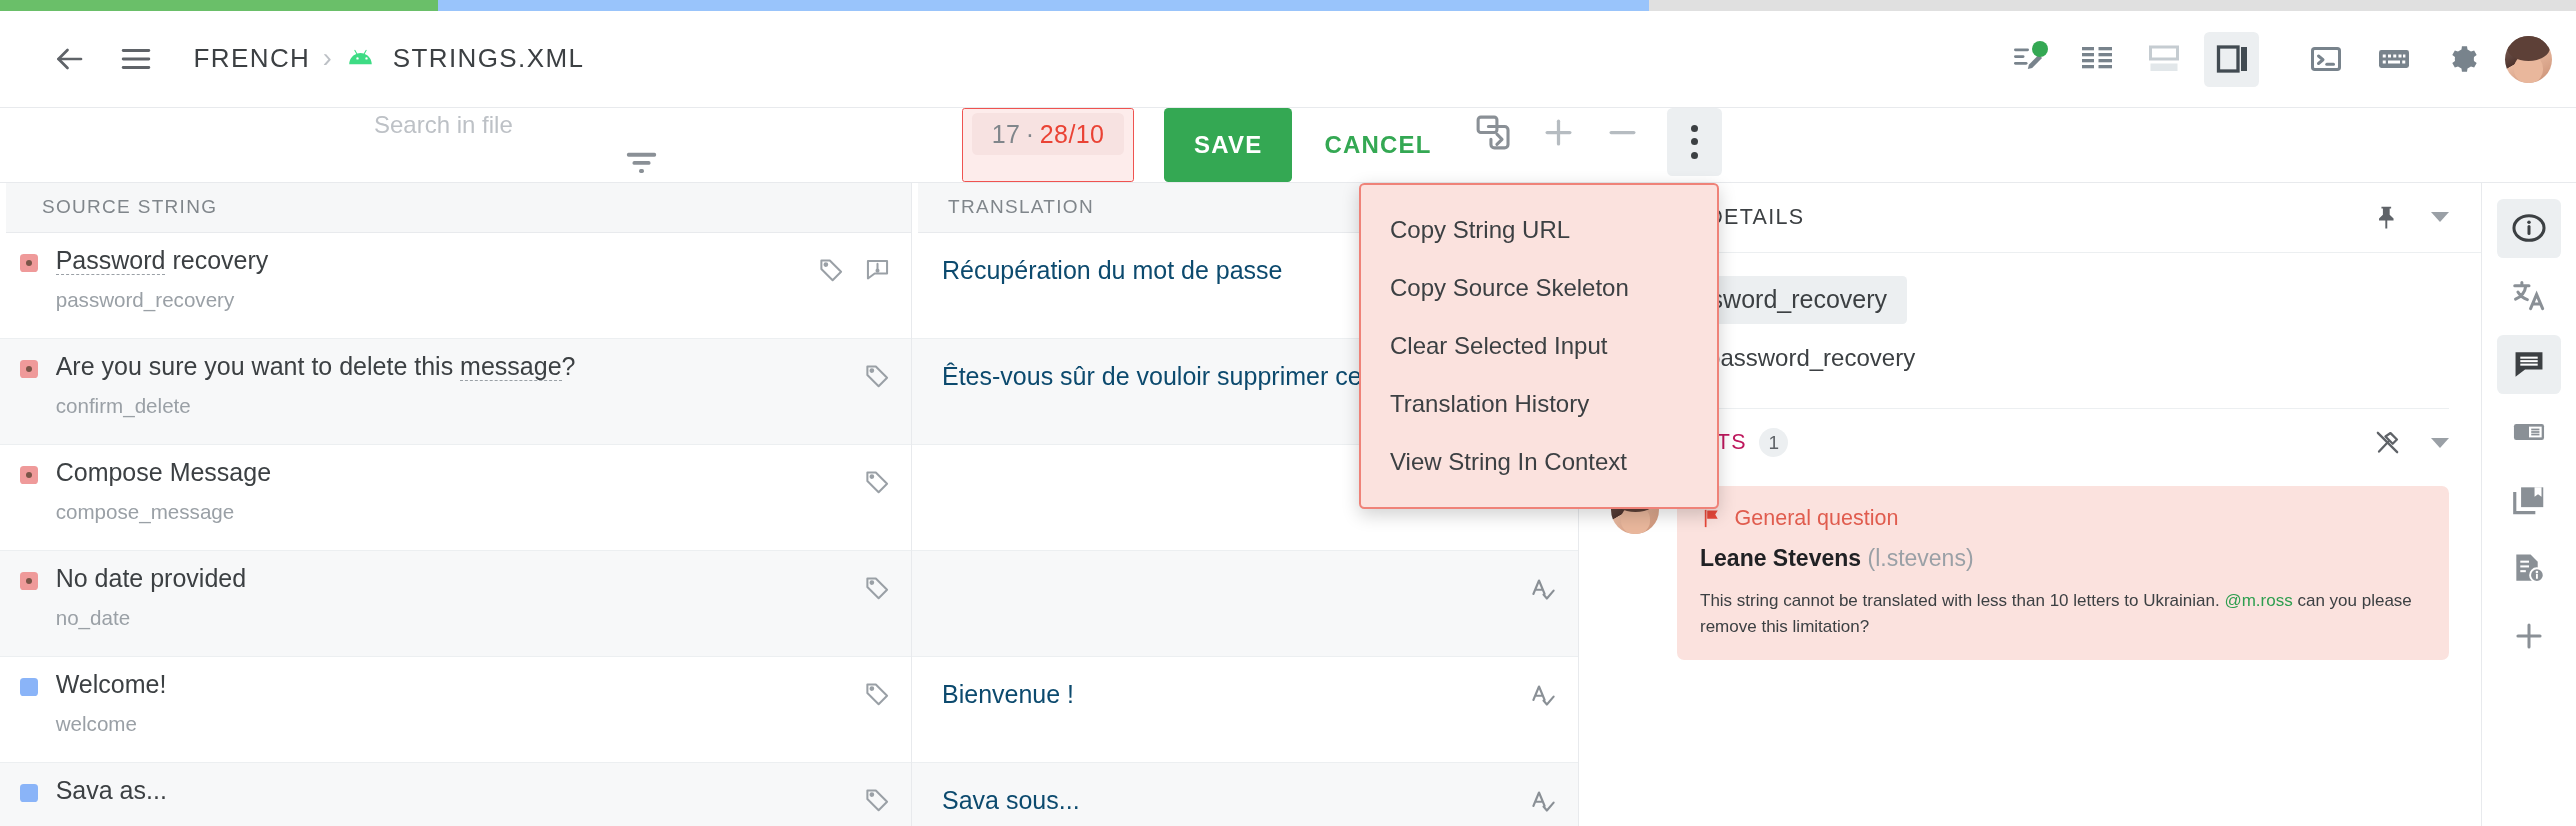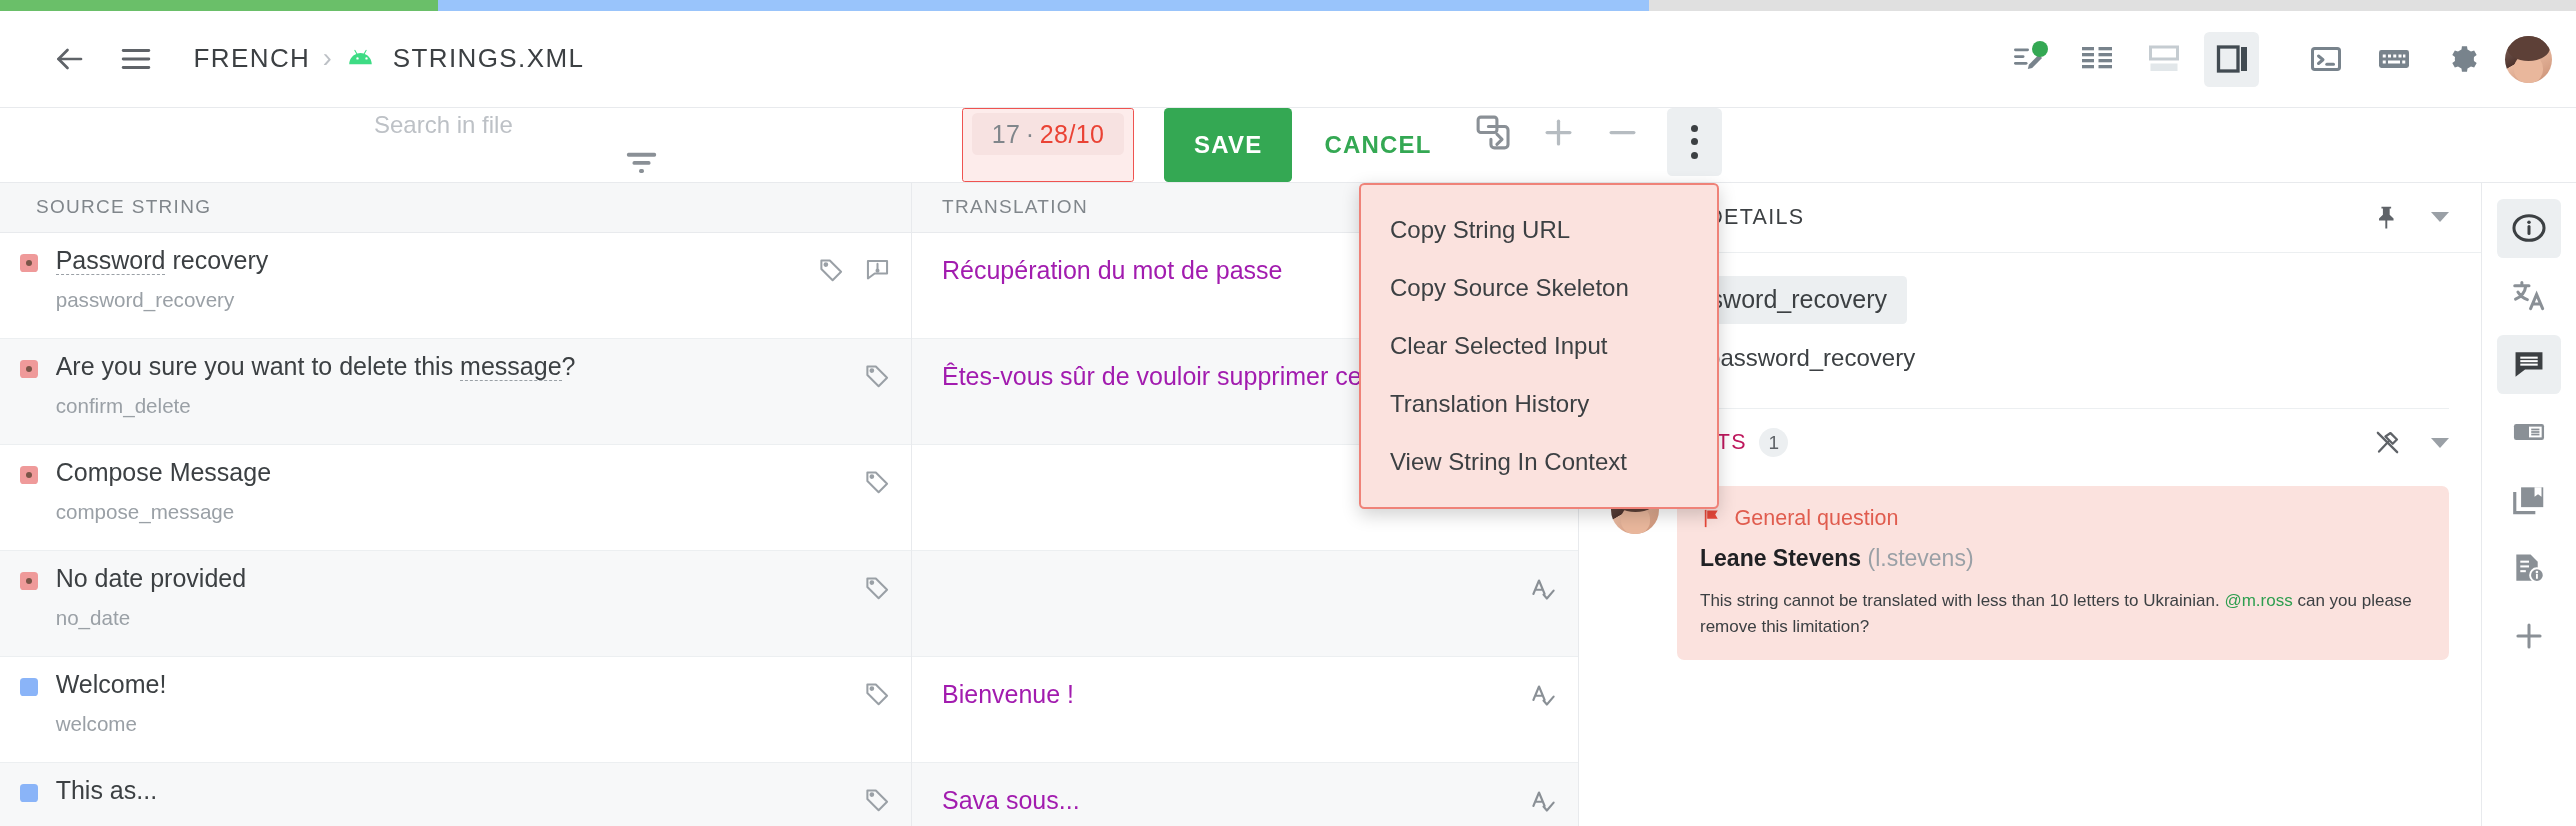--- a/index.html
+++ b/index.html
@@ -107,21 +107,21 @@
            display:flex; flex-direction:column; align-items:center; justify-content:center; gap:6.3px; cursor:pointer; flex:none;}
   .kebab i { width: 7.2px; height: 7.2px; border-radius: 50%; background: #3c4043; display:block; }
 
   
   .body-wrap { display: flex; height: calc(826px - 10.7px - 97px - 75px); }
 
   
   .table-col { width: 912px; border-right: 0.9px solid #e8eaed; background:#fff; }
   .thead {
     display: flex; height: 50px; align-items: center;
-    background: #f6f7f8; border-bottom: 0.9px solid #e8eaed;
+    background: #f6f7f8; border-bottom: 0.9px solid #e8eaed; margin-left: 6px;
   }
   .th {
     font-size: 19px; letter-spacing: 1.3px; color: #80868b; font-weight: 500;
   }
   .th.src { padding-left: 36px; width: 447px; }
   .th.trn { padding-left: 0; }
   .row {
     display: flex; align-items: flex-start; height: 106px;
     border-bottom: 0.9px solid #eceff1; padding-top: 12.5px; position: relative;
   }
@@ -145,21 +145,21 @@
 
   
   .trans-col { flex: 1; background: #fff; position: relative; min-width: 0; }
   .trow {
     display: flex; align-items: flex-start; height: 106px;
     border-bottom: 0.9px solid #eceff1; padding: 23px 0 0 0; position: relative;
   }
   .trow.alt { background: #f7f8f9; }
   .trow.sel { background: #ffffff; }
   .trans-text {
-    font-size: 25px; color: #a21caf; padding-left: 30px;
+    font-size: 25px; color: #0c4a6e; padding-left: 30px;
     white-space: nowrap; overflow: hidden; text-align: right;
   }
   .spell-ico { position: absolute; right: 21.5px; top: 25px; width: 27px; height: 27px; }
 
   
   .dropdown {
     position: absolute; left: 447px; top: 0px; width: 360px;
     background: #fbe2de; border: 2.7px solid #ef8278; border-radius: 5.4px;
     box-shadow: 0 5.4px 18px rgba(0,0,0,.18); z-index: 50; padding: 16px 0;
   }
@@ -455,21 +455,21 @@
           <div class="row-icons">
             <svg class="mini-ico" viewBox="0 0 24 24" fill="none" stroke="#9aa0a6" stroke-width="1.8">
               <path d="M3 11.5V4h7.5l10 10-7.5 7.5z" stroke-linejoin="round"></path>
               <circle cx="7" cy="7.6" r="1.2" fill="#9aa0a6"></circle>
             </svg>
           </div>
         </div>
         <div class="row alt">
           <div class="status-sq blue"></div>
           <div class="cell-src">
-            <div class="src-text">This as...</div>
+            <div class="src-text">Sava as...</div>
             <div class="src-key">save_as</div>
           </div>
           <div class="row-icons">
             <svg class="mini-ico" viewBox="0 0 24 24" fill="none" stroke="#9aa0a6" stroke-width="1.8">
               <path d="M3 11.5V4h7.5l10 10-7.5 7.5z" stroke-linejoin="round"></path>
               <circle cx="7" cy="7.6" r="1.2" fill="#9aa0a6"></circle>
             </svg>
           </div>
         </div>
       </div>

